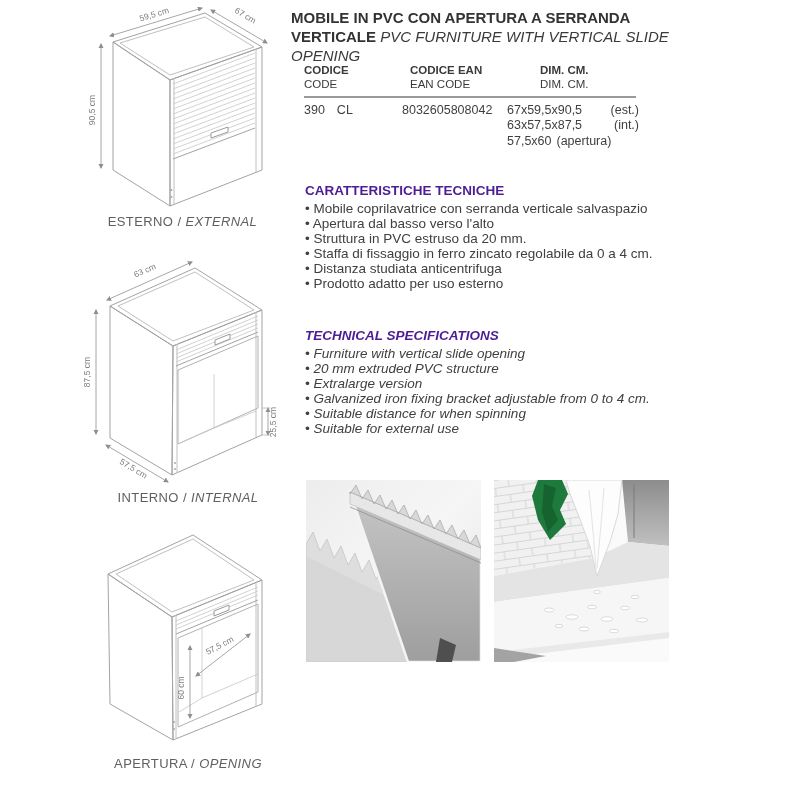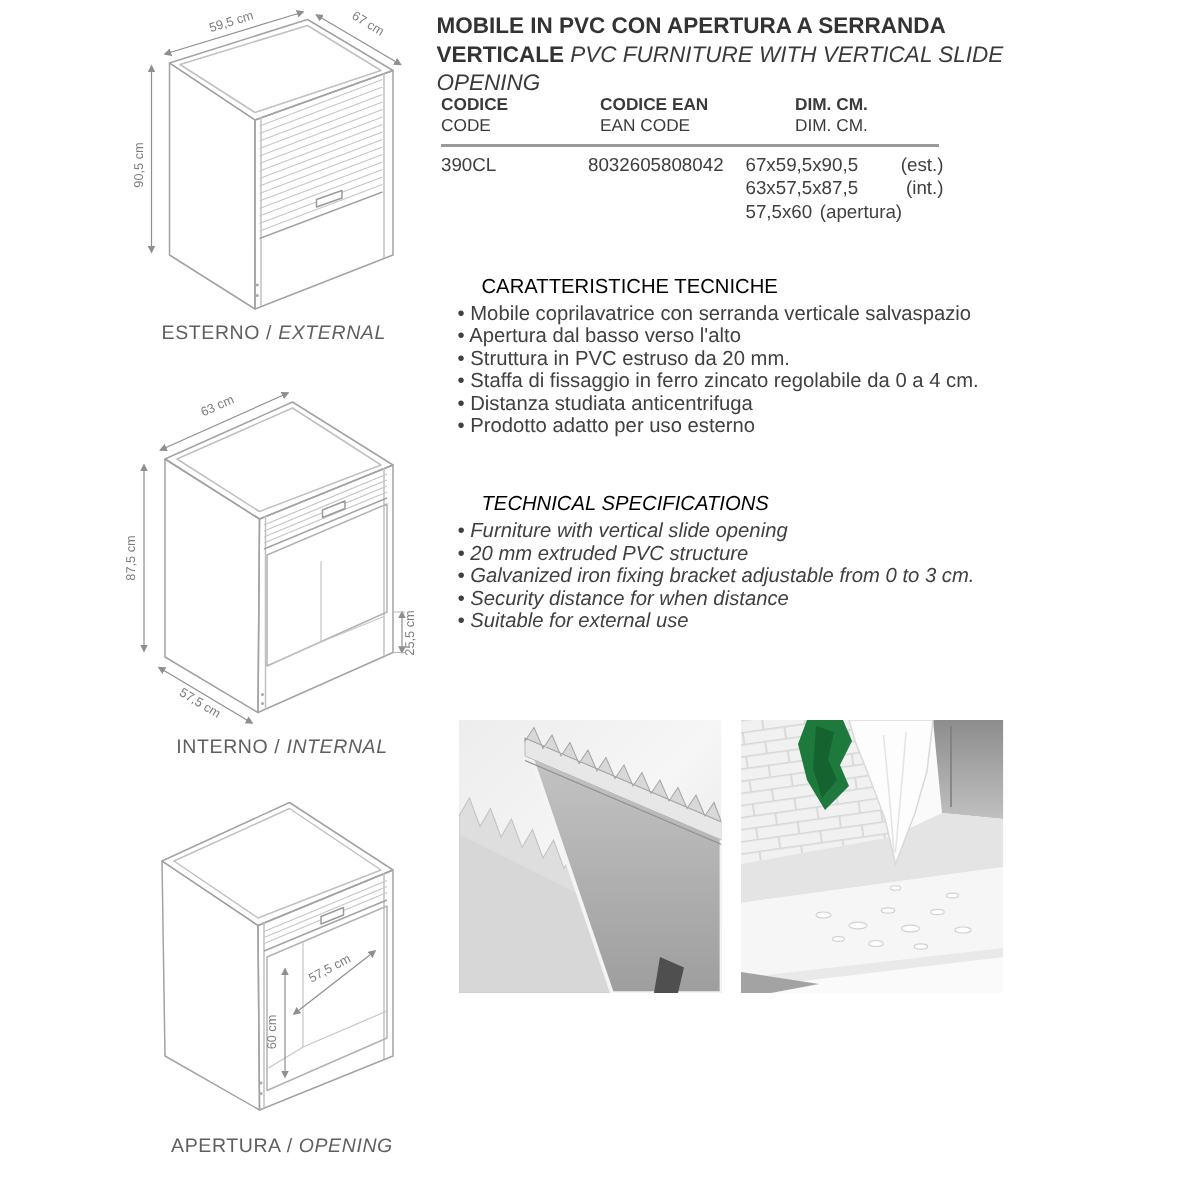--- a/index.html
+++ b/index.html
@@ -7,39 +7,39 @@
   body {
     position:relative; background:#ffffff; overflow:hidden;
     font-family:"Liberation Sans", sans-serif; color:#3d3d3d;
   }
   
   .title-block { position:absolute; left:291px; top:8px; width:388px;
     font-size:15px; line-height:19px; color:#333; }
   .title-it { font-weight:bold; }
   .title-en { font-style:italic; font-weight:normal; color:#3a3a3a; }
 
-  .spec-table { position:absolute; left:294px; top:64px; width:345px; }
+  .spec-table { position:absolute; left:304px; top:64px; width:345px; }
   .thead { display:grid; grid-template-columns:98px 105px 1fr;
     font-size:11.5px; line-height:13.5px; color:#3a3a3a; }
   .thead .it { font-weight:bold; }
   .thead .c3 { padding-left:33px; }
   .thead .c2 { padding-left:8px; }
   .rule { margin-top:5px; height:1.5px; background:#9a9a9a; width:332px; }
   .trow { display:grid; grid-template-columns:98px 105px 1fr;
     margin-top:5px; font-size:12.5px; line-height:15.5px; color:#3f3f3f; }
-  .code-cell { display:flex; }
+  .code-cell { display:flex; gap:12px; }
   .dim-line { display:flex; width:132px; justify-content:space-between; }
   .dim-line.run { width:auto; justify-content:flex-start; gap:5px;align-items:center; }
 
   .section { position:absolute; left:305px; width:364px;
     font-size:13.5px; line-height:15px; color:#404040; }
   .section-it { top:183px; }
   .section-en { top:328px; font-style:italic; }
   .section h2 { font-size:13.5px; line-height:15px; margin-bottom:3px;
-    font-weight:normal; color:#000000;margin-left:16px; }
+    font-weight:bold; color:#4c1d95; }
   .bi { }
   .bb { display:inline; }
 
   
   .drawing { position:absolute; }
   .d1 { left:85px; top:6px; width:195px; }
   .d2 { left:78px; top:258px; width:220px; }
   .d3 { left:78px; top:522px; width:220px; }
   .draw-label { text-align:center; font-size:13px; letter-spacing:0.4px;
     color:#5f5f5f; margin-top:2px; }
@@ -106,22 +106,23 @@
   <div class="bi"><span class="bb">•</span> <span>Struttura in PVC estruso da 20 mm.</span></div>
   <div class="bi"><span class="bb">•</span> <span>Staffa di fissaggio in ferro zincato regolabile da 0 a 4 cm.</span></div>
   <div class="bi"><span class="bb">•</span> <span>Distanza studiata anticentrifuga</span></div>
   <div class="bi"><span class="bb">•</span> <span>Prodotto adatto per uso esterno</span></div>
 </div>
 
 <div class="section section-en">
   <h2>TECHNICAL SPECIFICATIONS</h2>
   <div class="bi"><span class="bb">•</span> <span>Furniture with vertical slide opening</span></div>
   <div class="bi"><span class="bb">•</span> <span>20 mm extruded PVC structure</span></div>
-  <div class="bi"><span class="bb">•</span> <span>Galvanized iron fixing bracket adjustable from 0 to 3 cm.</span></div>
-  <div class="bi"><span class="bb">•</span> <span>Security distance for when distance</span></div>
+  <div class="bi"><span class="bb">•</span> <span>Extralarge version</span></div>
+  <div class="bi"><span class="bb">•</span> <span>Galvanized iron fixing bracket adjustable from 0 to 4 cm.</span></div>
+  <div class="bi"><span class="bb">•</span> <span>Suitable distance for when spinning</span></div>
   <div class="bi"><span class="bb">•</span> <span>Suitable for external use</span></div>
 </div>
 
 <div class="drawing d1">
   <svg width="195" height="206" viewBox="0 0 195 206">
     <defs>
       <marker id="ar1" viewBox="0 0 10 10" refX="8" refY="5" markerWidth="6.5" markerHeight="6.5" orient="auto-start-reverse">
         <path d="M0,0 L10,5 L0,10 z" fill="#8f8f8f"></path>
       </marker>
     </defs>

